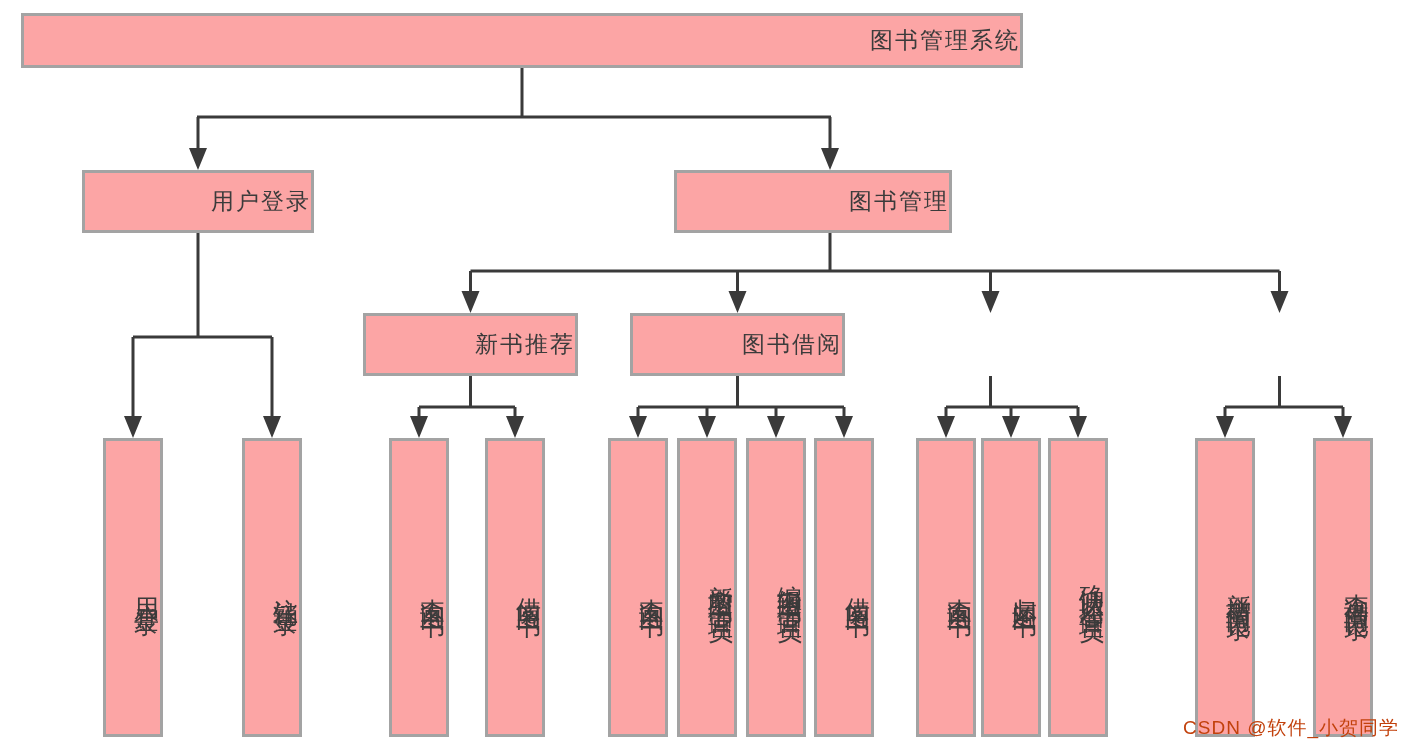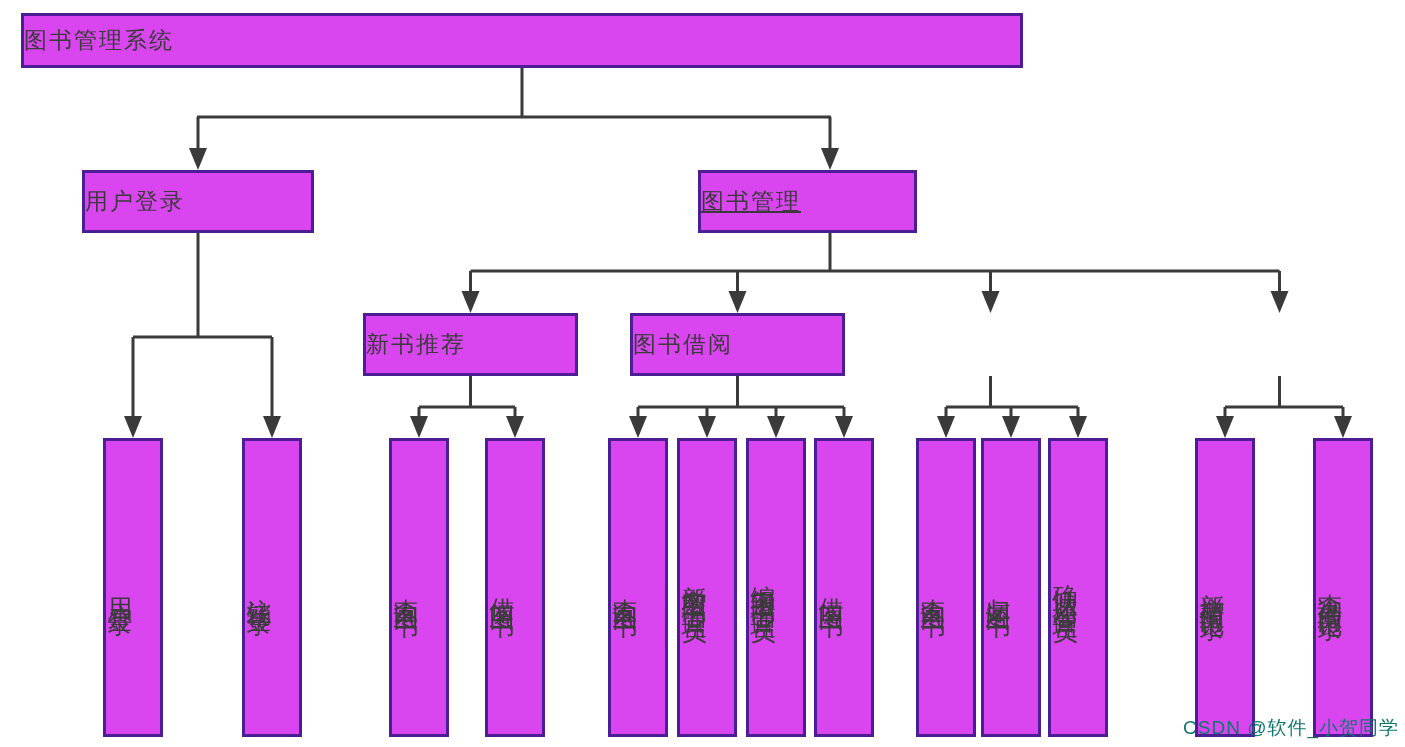--- a/index.html
+++ b/index.html
@@ -12,64 +12,64 @@
     overflow: hidden;
   }
   .connectors {
     position: absolute;
     left: 0; top: 0;
     z-index: 0;
   }
   .box {
     position: absolute;
     box-sizing: border-box;
-    border: 3px solid #4c1d95;
-    background: #d946ef;
+    border: 3px solid #a3a3a3;
+    background: #fca5a5;
     display: flex;
     align-items: center;
-    justify-content: flex-start;
+    justify-content: flex-end;
     color: #3b3b3b;
     z-index: 1;
   }
   .h-label {
     font-size: 23px;
     letter-spacing: 2px;
     white-space: nowrap;
   }
   .v-label {
     writing-mode: vertical-rl;
     text-orientation: mixed;
     font-size: 25px;
     letter-spacing: 5px;
     line-height: 1.1;
     white-space: nowrap;
   }
   
   .n-root { left: 21px;  top: 13px;  width: 1002px; height: 55px; }
   .n-l2a  { left: 82px;  top: 170px; width: 232px;  height: 63px; }
-  .n-l2b  { left: 698px; top: 170px; width: 219px;  height: 63px; text-decoration: underline; }
+  .n-l2b  { left: 674px; top: 170px; width: 278px;  height: 63px; }
   .n-l3a  { left: 363px;  top: 313px; width: 215px; height: 63px; }
   .n-l3b  { left: 630px;  top: 313px; width: 215px; height: 63px; }
   .n-l3c  { left: 883px;  top: 313px; width: 215px; height: 63px; }
   .n-l3d  { left: 1172px; top: 313px; width: 215px; height: 63px; }
   .tall { top: 438px; width: 60px; height: 299px; }
   .t-g1a { left: 103px; }  .t-g1b { left: 242px; }
   .t-g2a { left: 389px; }  .t-g2b { left: 485px; }
   .t-g3a { left: 608px; }  .t-g3b { left: 677px; }
   .t-g3c { left: 746px; }  .t-g3d { left: 814px; }
   .t-g4a { left: 916px; }  .t-g4b { left: 981px; }
   .t-g4c { left: 1048px; }
   .t-g5a { left: 1195px; } .t-g5b { left: 1313px; }
   .watermark {
     position: absolute;
     right: 6px;
     bottom: 6px;
     font-size: 19px;
     letter-spacing: 1px;
-    color: #0f766e;
+    color: #c2410c;
     z-index: 3;
     white-space: nowrap;
   }
 </style>
 </head>
 <body>
 
 <div class="canvas">
 
   <svg class="connectors" width="1405" height="747" viewBox="0 0 1405 747">

